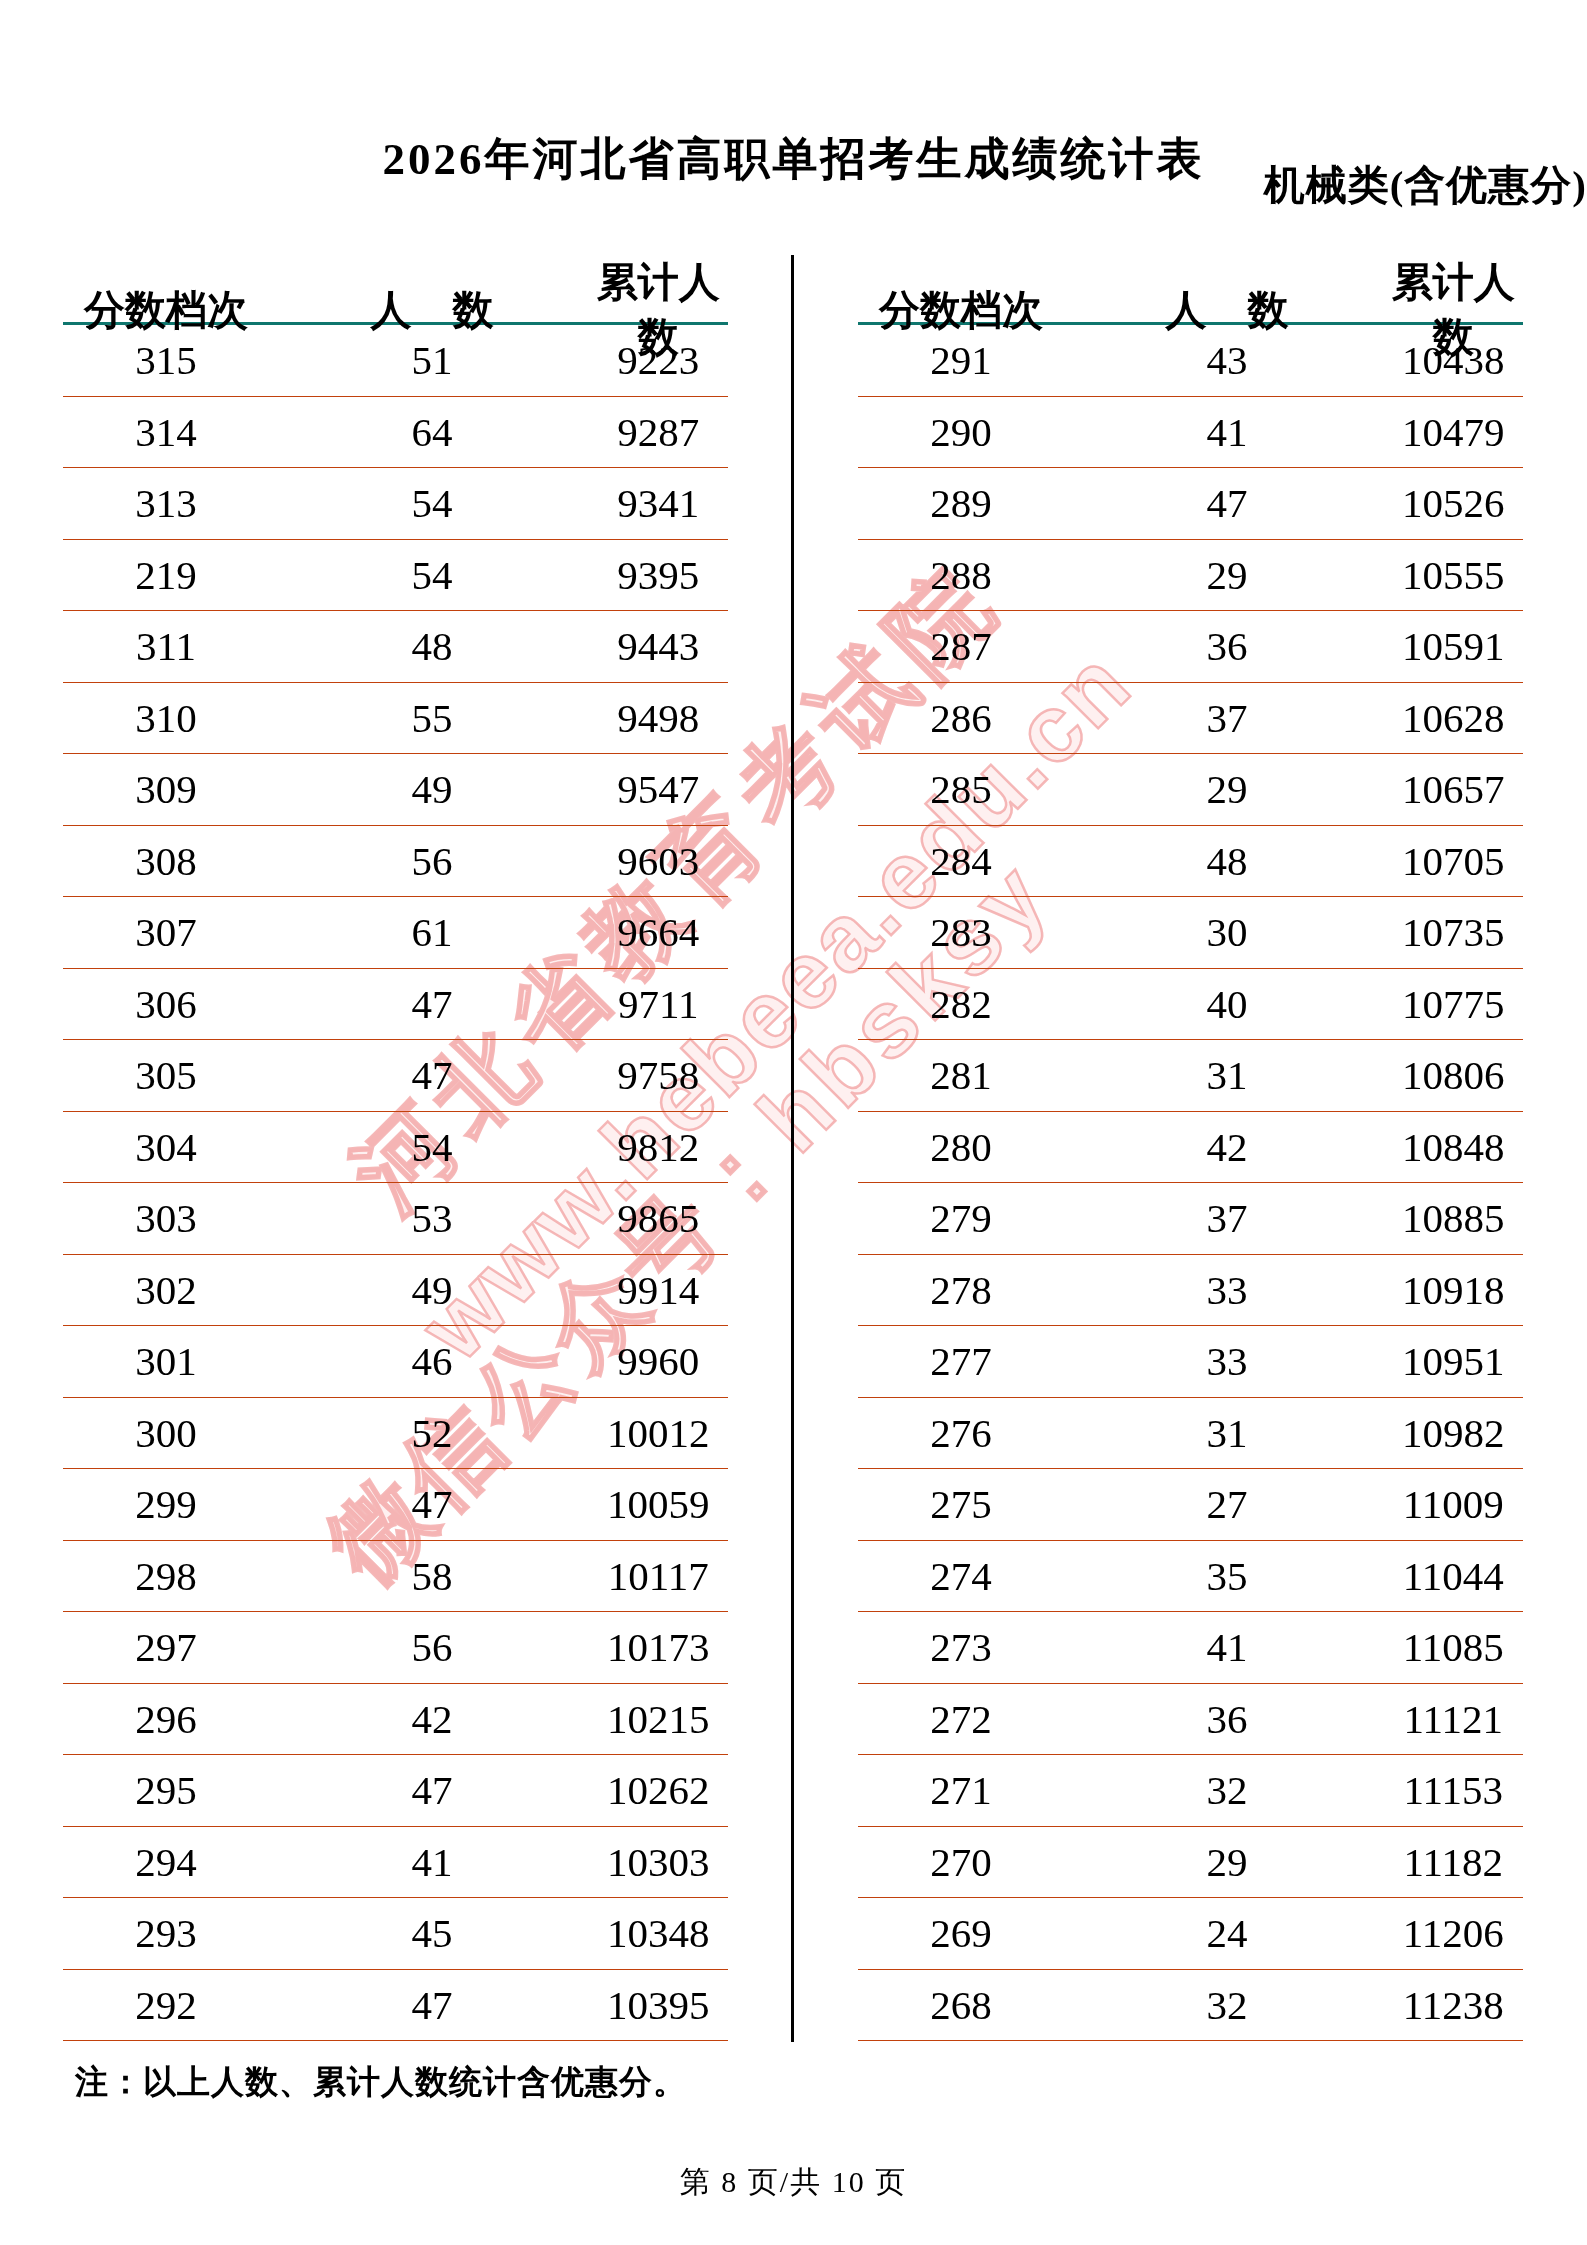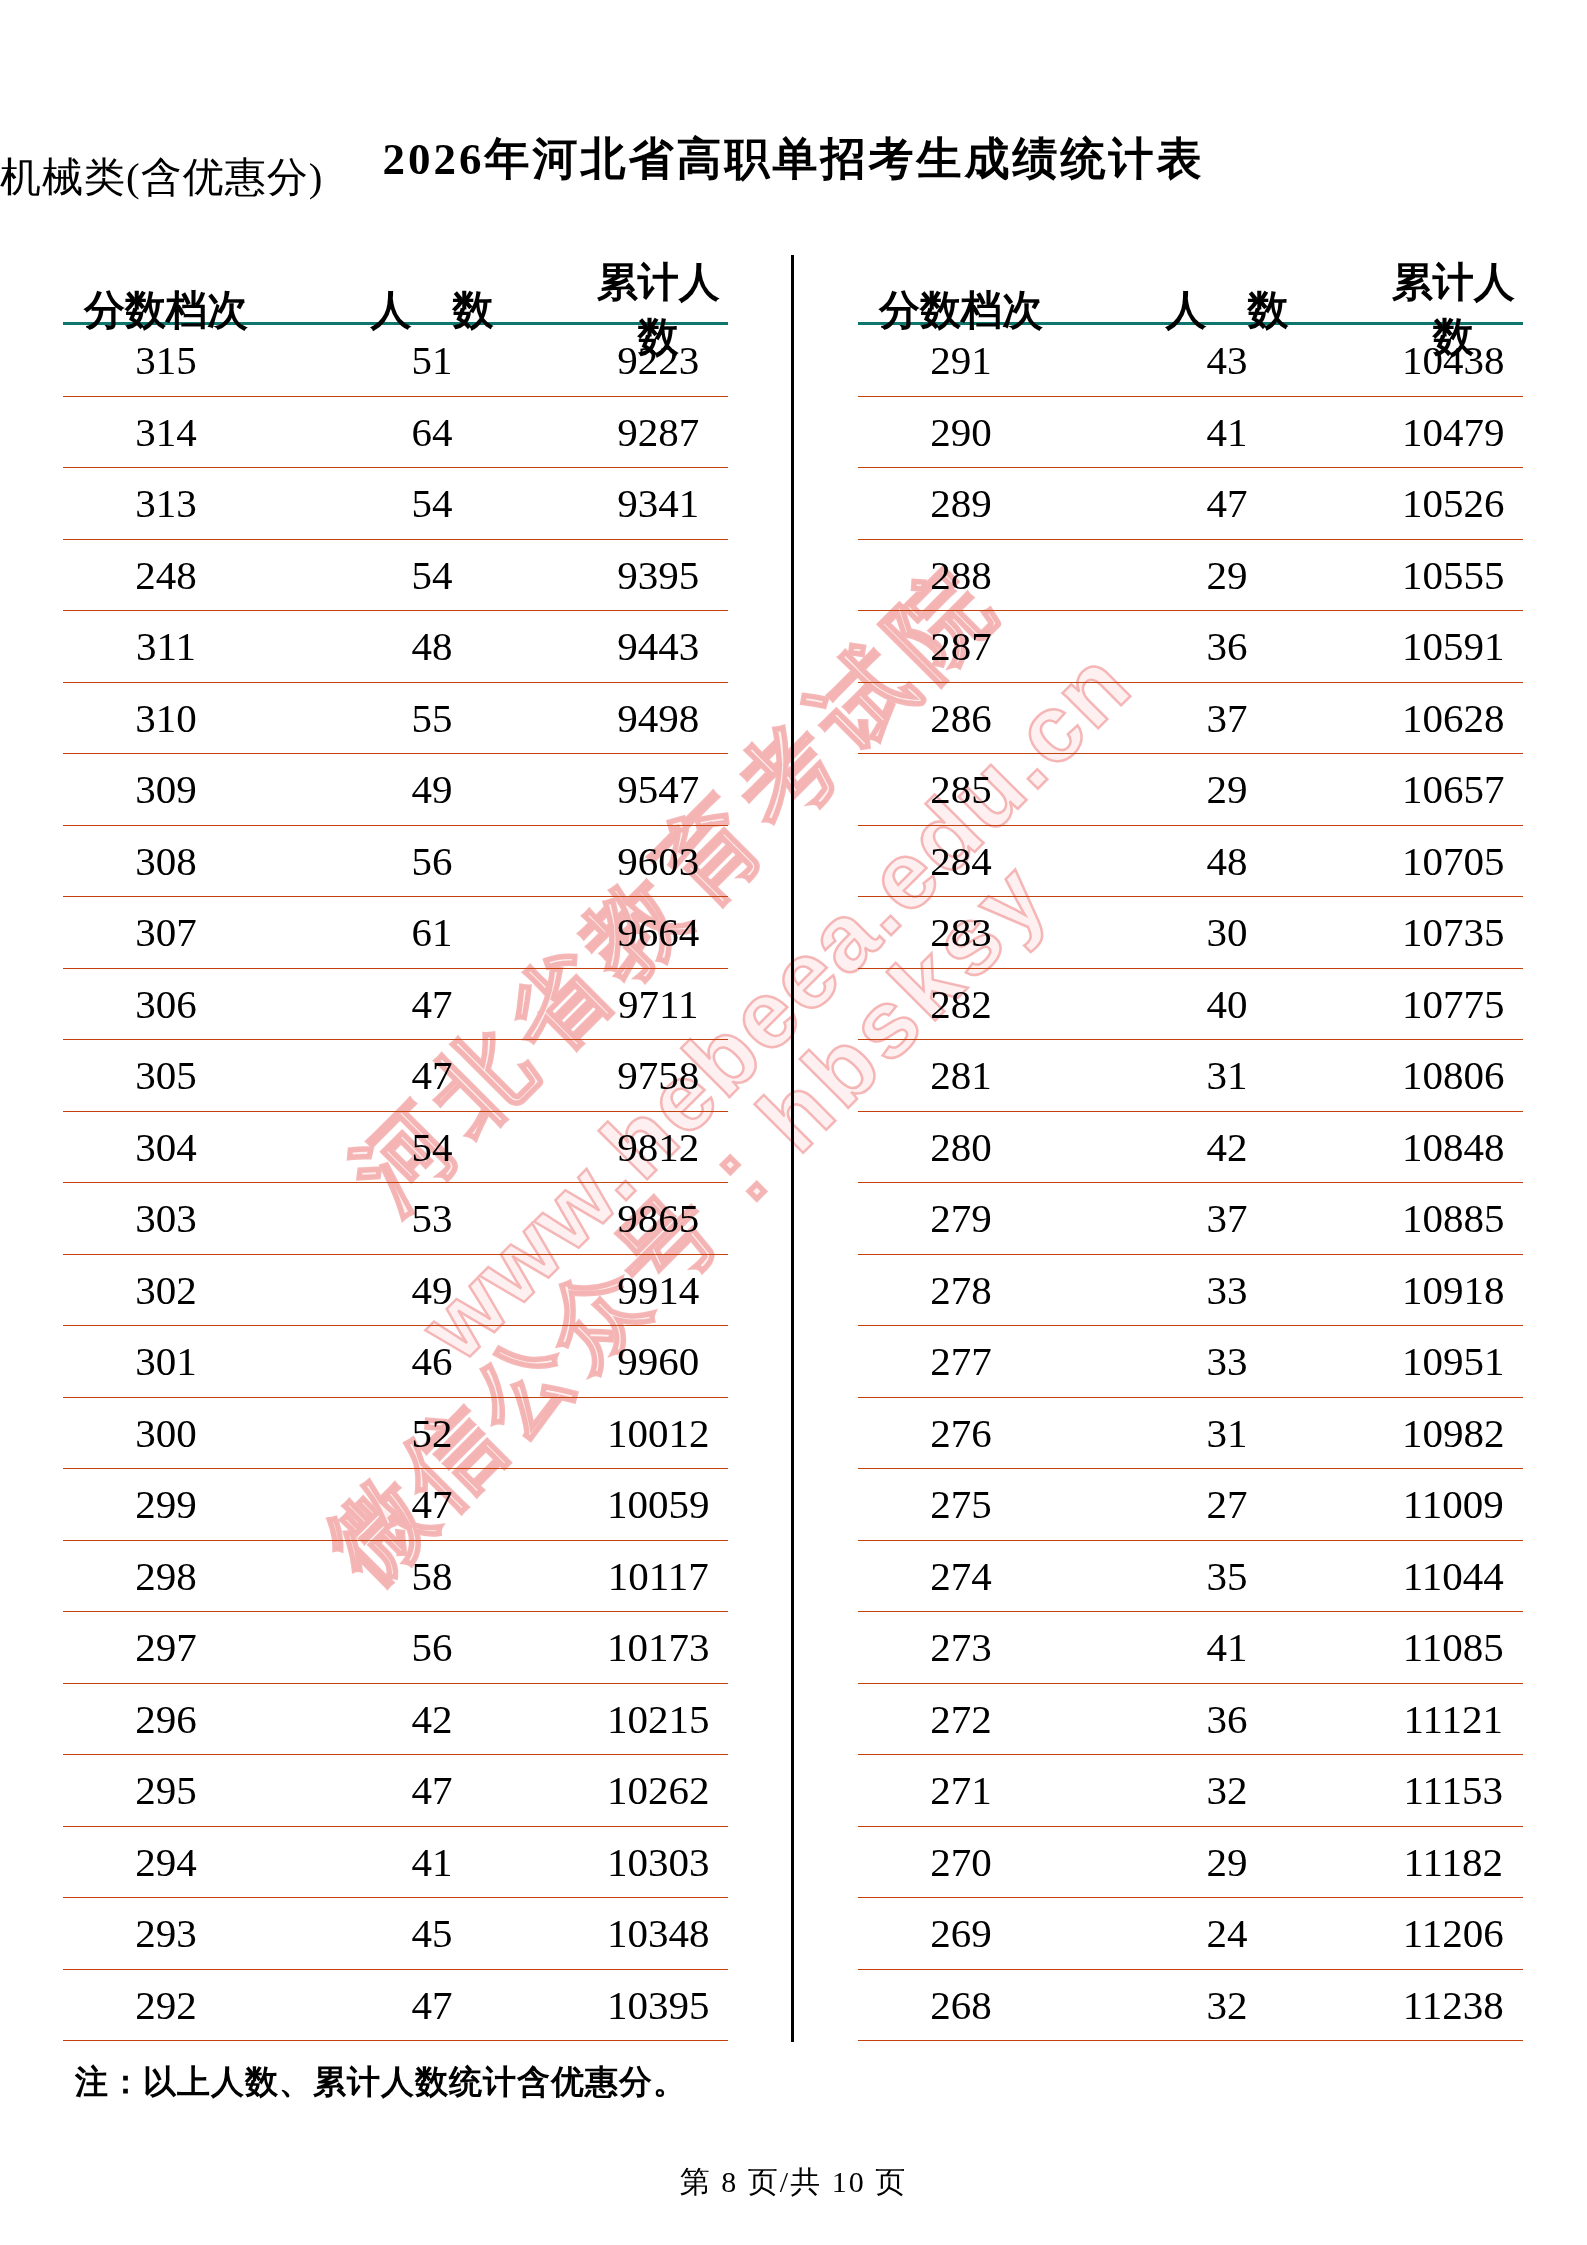--- a/index.html
+++ b/index.html
@@ -14,22 +14,22 @@
   .page{position:absolute;inset:0;}
 
   
   .title{
     position:absolute;top:88px;left:0;width:100%;
     text-align:center;font-size:45px;font-weight:bold;
     letter-spacing:3px;
     margin-top:41px;
   }
   .subtitle{
-    position:absolute;top:150px;left:0;width:100%;
-    text-align:left;font-size:41px;font-weight:normal;
+    position:absolute;top:158px;left:0;width:100%;
+    text-align:right;font-size:41px;font-weight:bold;
     letter-spacing:1px;
   }
 
   
   .wm{
     position:absolute;
     z-index:1;
     white-space:nowrap;
     font-family:"Liberation Sans","DejaVu Sans",sans-serif;
     font-weight:bold;
@@ -118,21 +118,21 @@
             <div class="cell c1">314</div>
             <div class="cell c2">64</div>
             <div class="cell c3">9287</div>
           </div>
           <div class="trow">
             <div class="cell c1">313</div>
             <div class="cell c2">54</div>
             <div class="cell c3">9341</div>
           </div>
           <div class="trow">
-            <div class="cell c1">248</div>
+            <div class="cell c1">219</div>
             <div class="cell c2">54</div>
             <div class="cell c3">9395</div>
           </div>
           <div class="trow">
             <div class="cell c1">311</div>
             <div class="cell c2">48</div>
             <div class="cell c3">9443</div>
           </div>
           <div class="trow">
             <div class="cell c1">310</div>

